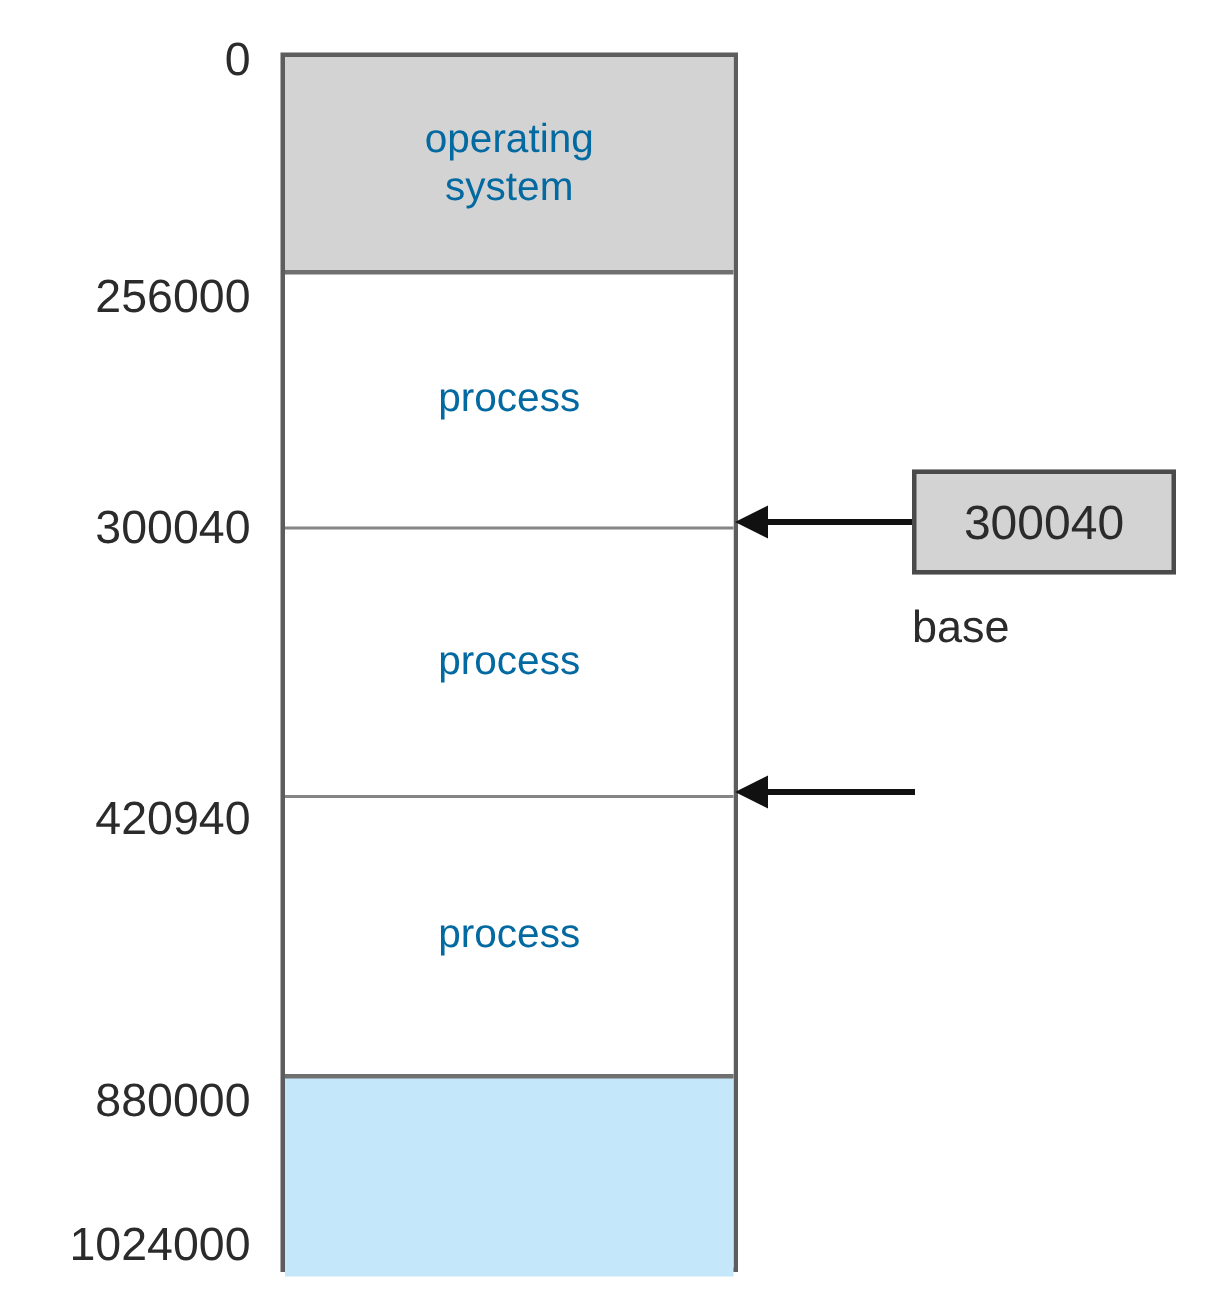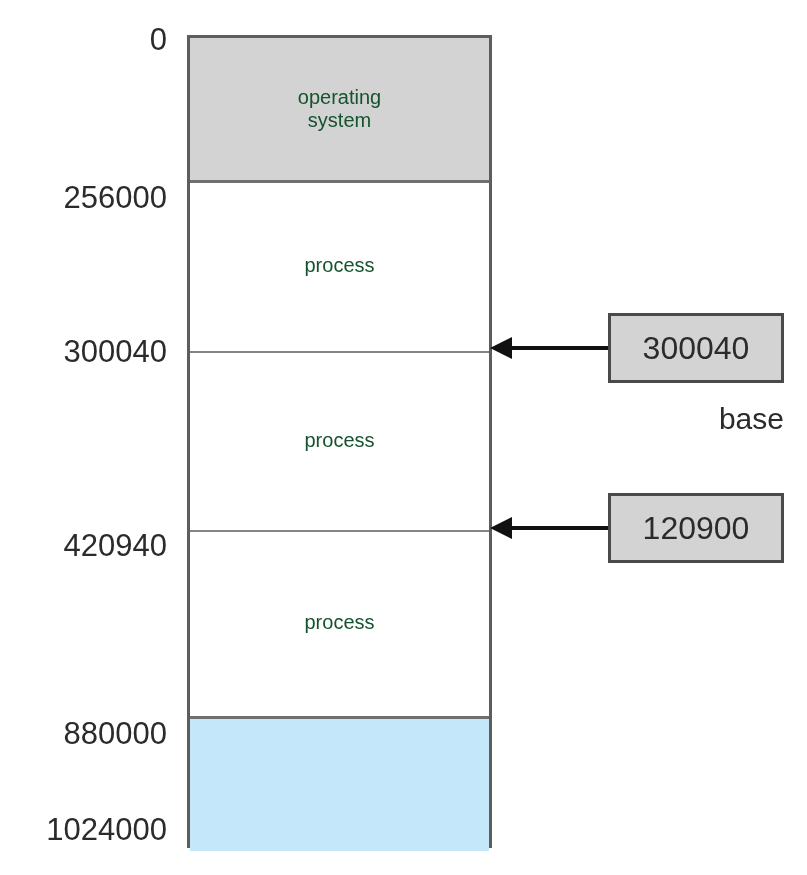--- a/index.html
+++ b/index.html
@@ -34,23 +34,23 @@
     position: absolute;
     left: 0;
     width: 100%;
     box-sizing: border-box;
     display: flex;
     align-items: center;
     justify-content: center;
     text-align: center;
   }
   .segment-label {
-    font-size: 20px;
+    font-size: 27px;
     line-height: 1.17;
-    color: #14532d;
+    color: #0369a1;
     white-space: pre-line;
   }
   .seg-os        { top: 0px;   height: 142px; background: #d3d3d3; }
   .seg-proc-1    { top: 142px; height: 171px; background: #ffffff; }
   .seg-proc-2    { top: 313px; height: 179px; background: #ffffff; }
   .seg-proc-3    { top: 492px; height: 186px; background: #ffffff; }
   .seg-free      { top: 678px; height: 135px; background: #c4e7f9; }
 
   .divider {
     position: absolute;
@@ -86,21 +86,21 @@
     box-sizing: border-box;
     display: flex;
     align-items: center;
     justify-content: center;
     font-size: 32px;
     color: #2b2b2b;
   }
   .register-caption {
     position: absolute;
     width: 176px;
-    text-align: right;
+    text-align: left;
     font-size: 30px;
     color: #2b2b2b;
   }
 
   
   .arrow-line {
     position: absolute;
     height: 4px;
     background: #111111;
   }
@@ -163,17 +163,14 @@
   <div class="arrow-head" style="left:490px; top:337px;"></div>
 
   <div class="register" style="left:608px; top:313px;">
     <span>300040</span>
   </div>
   <div class="register-caption" style="left:608px; top:402px;">base</div>
 
   <div class="arrow-line" style="left:504px; top:526px; width:106px;"></div>
   <div class="arrow-head" style="left:490px; top:517px;"></div>
 
-  <div class="register" style="left:608px; top:493px;">
-    <span>120900</span>
-  </div>
 
 </div>
 
 </body></html>

